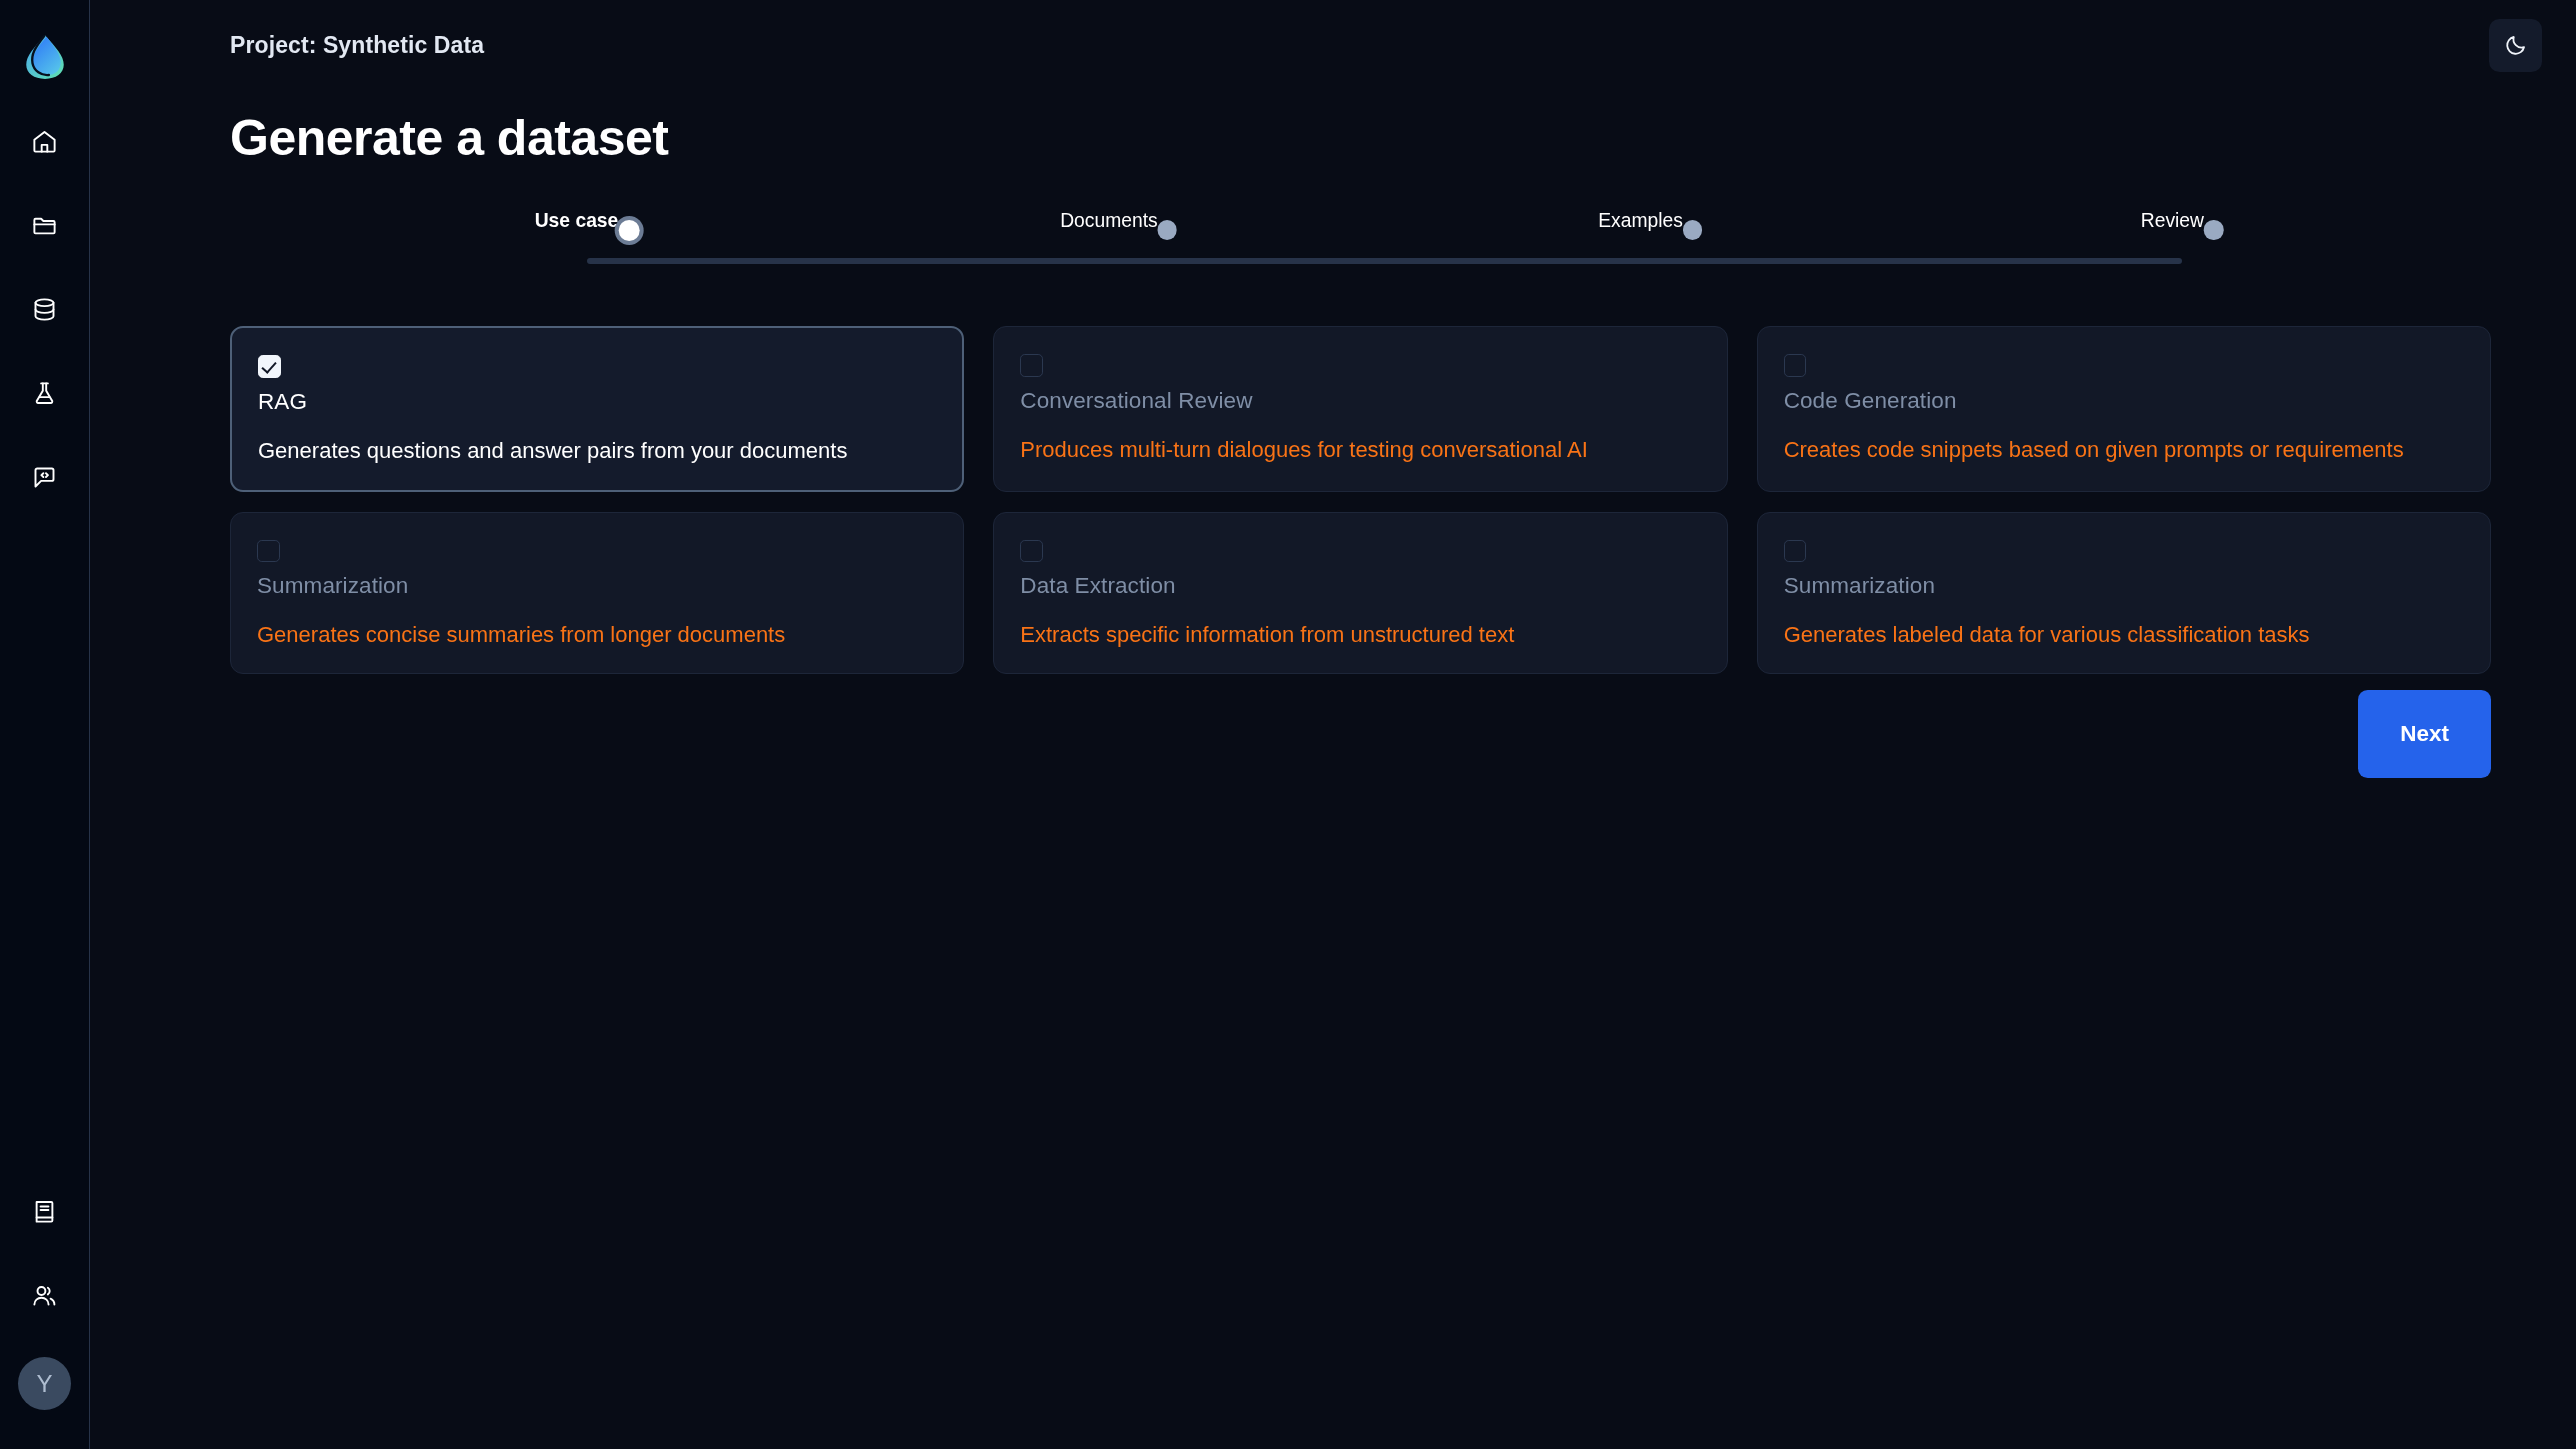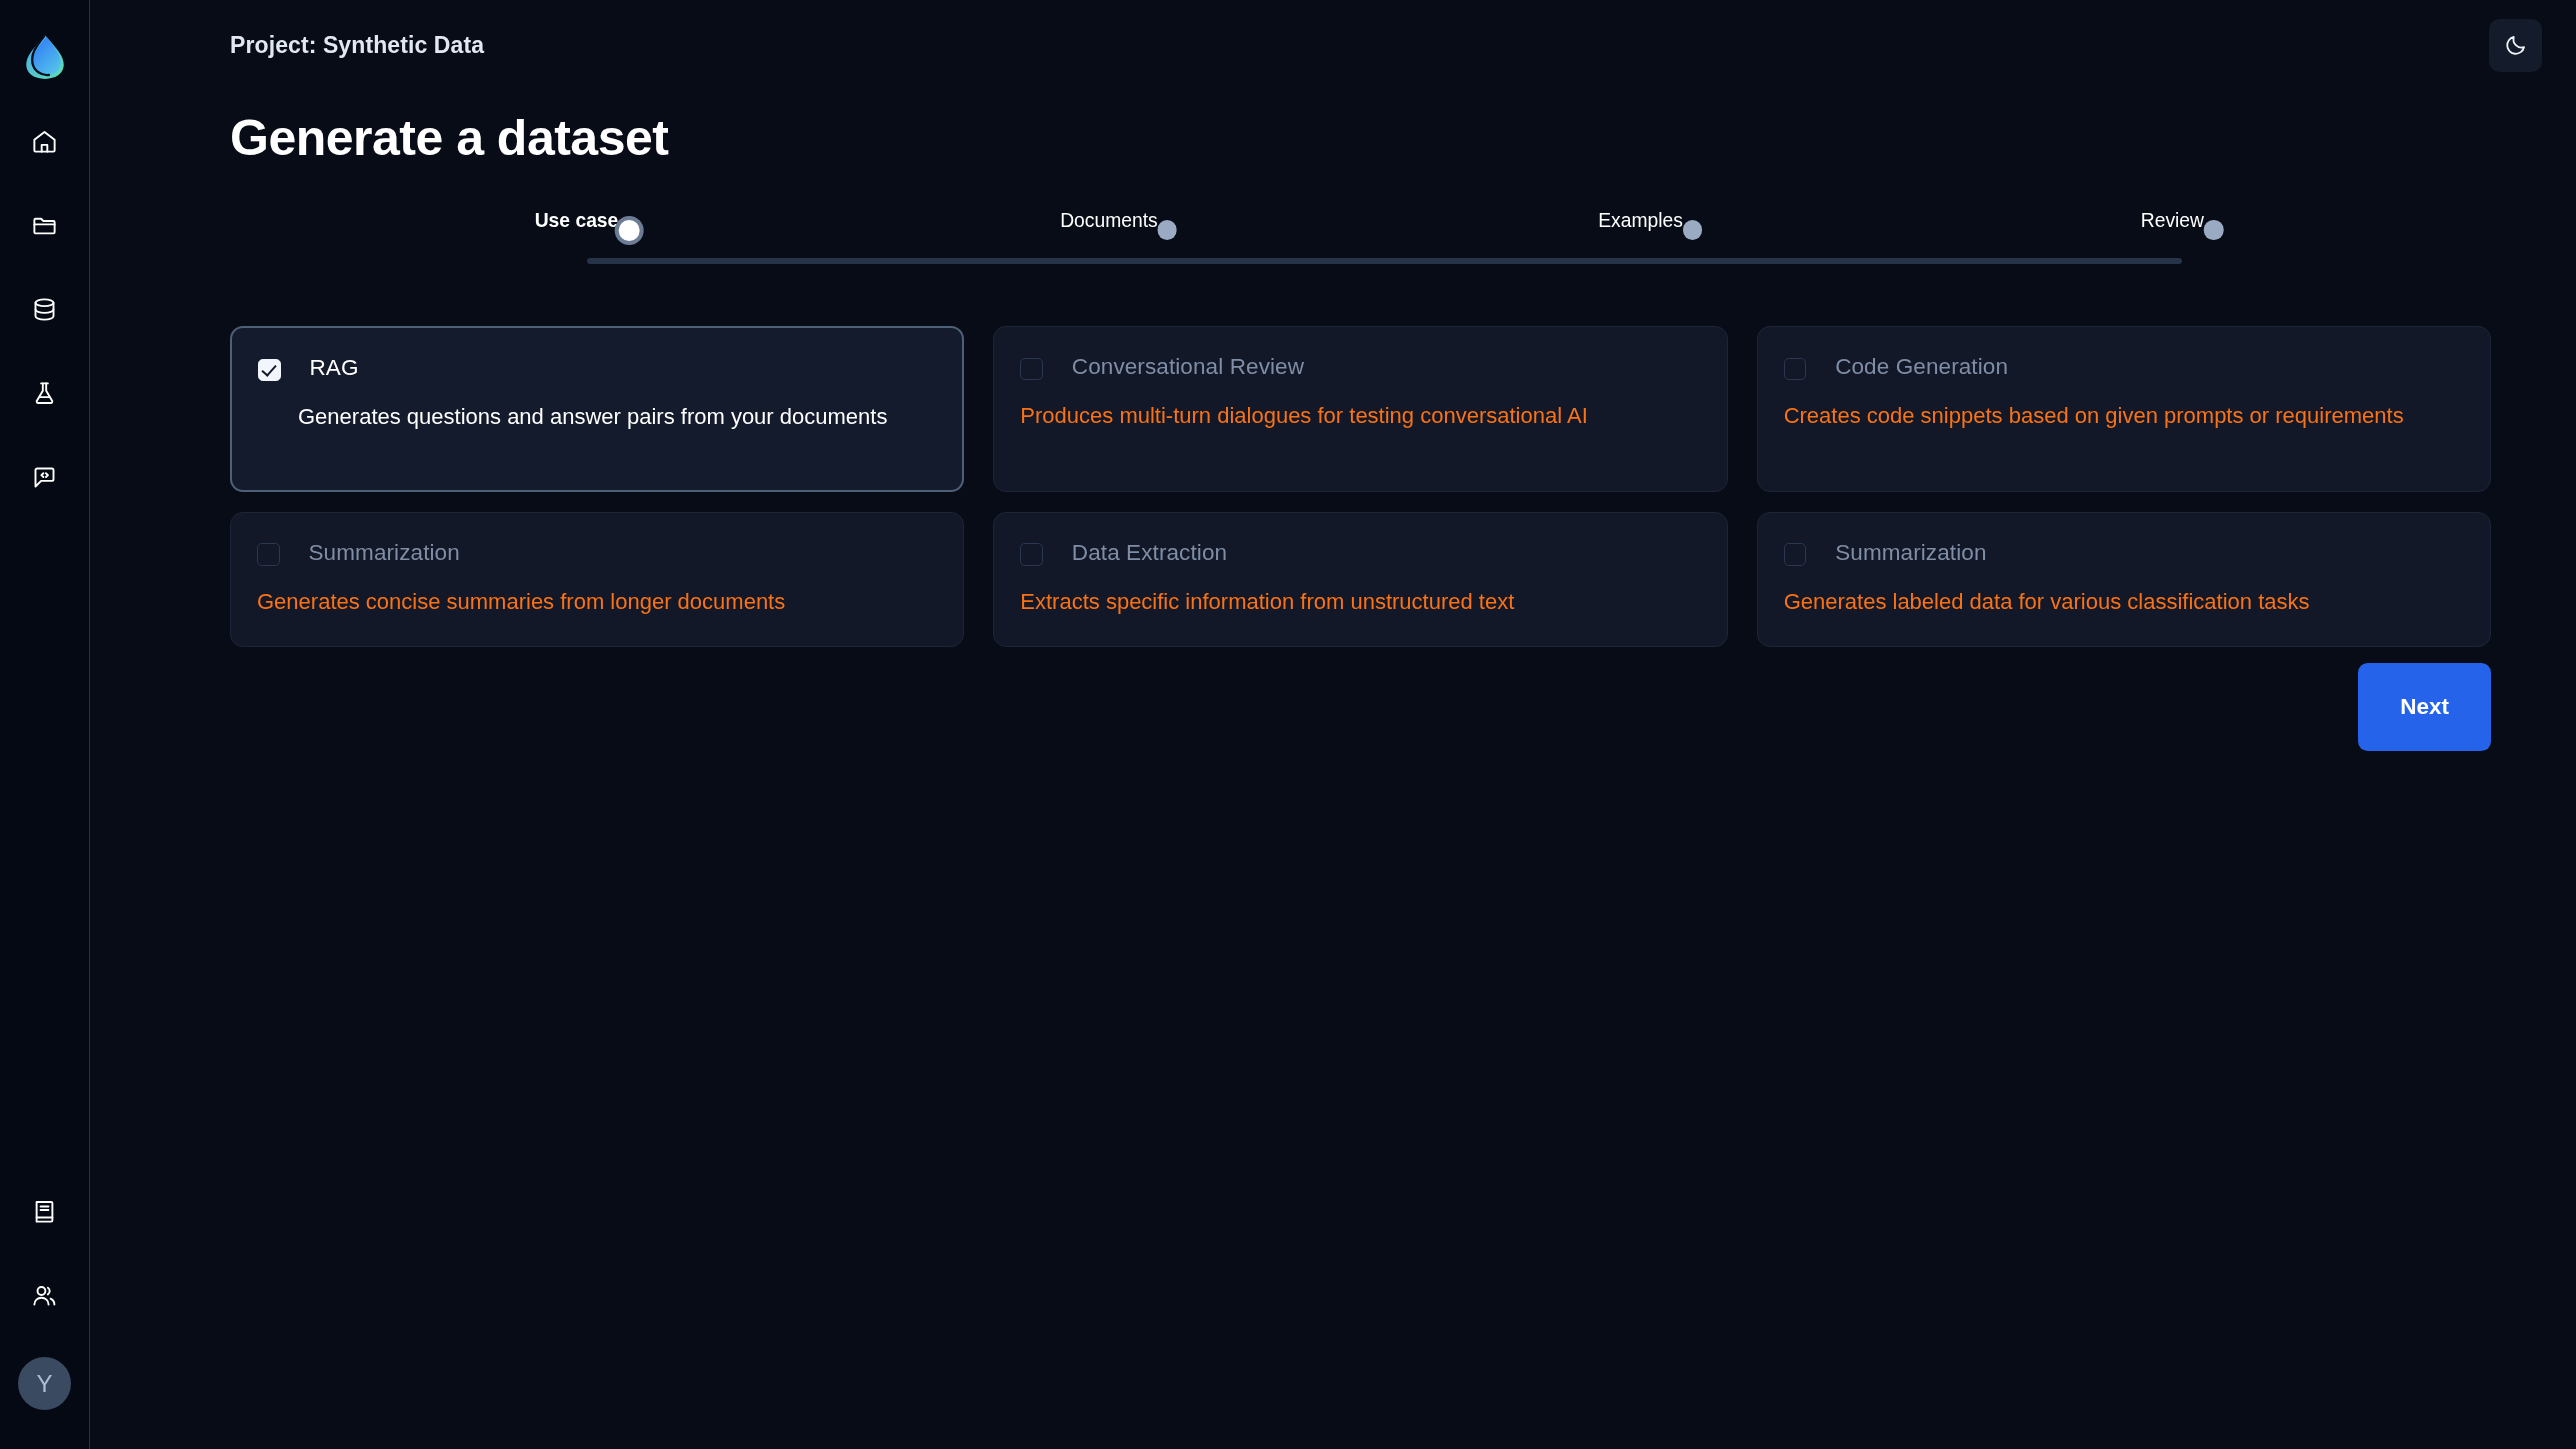--- a/index.html
+++ b/index.html
@@ -196,22 +196,23 @@
     min-height: 166px;
   }
   .card.selected {
     background: #141b2c;
     border: 2.4px solid #4e6078;
   }
   .card.short { min-height: 135px; }
 
   .card-head {
     display: flex;
-    align-items: flex-end;
-    gap: 29px;
+    align-items: flex-start;
+    gap: 11px;
+    flex-direction: column;
   }
 
   .checkbox {
     width: 22.5px;
     height: 22.5px;
     border-radius: 4.8px;
     border: 1.6px solid #2b3850;
     background: transparent;
     flex: 0 0 22.5px;
     position: relative;
@@ -238,21 +239,21 @@
     letter-spacing: 0.1px;
   }
   .card.selected .card-title { color: #ffffff; }
 
   .card-desc {
     margin-top: 21px;
     font-size: 22px;
     line-height: 1.32;
     color: #f97316;
   }
-  .card.selected .card-desc { color: #ffffff; margin-left: 40px; }
+  .card.selected .card-desc { color: #ffffff; }
 
   
   .footer {
     margin-top: 16px;
     display: flex;
     justify-content: flex-end;
   }
   .next-button {
     background: #2563eb;
     color: #ffffff;

